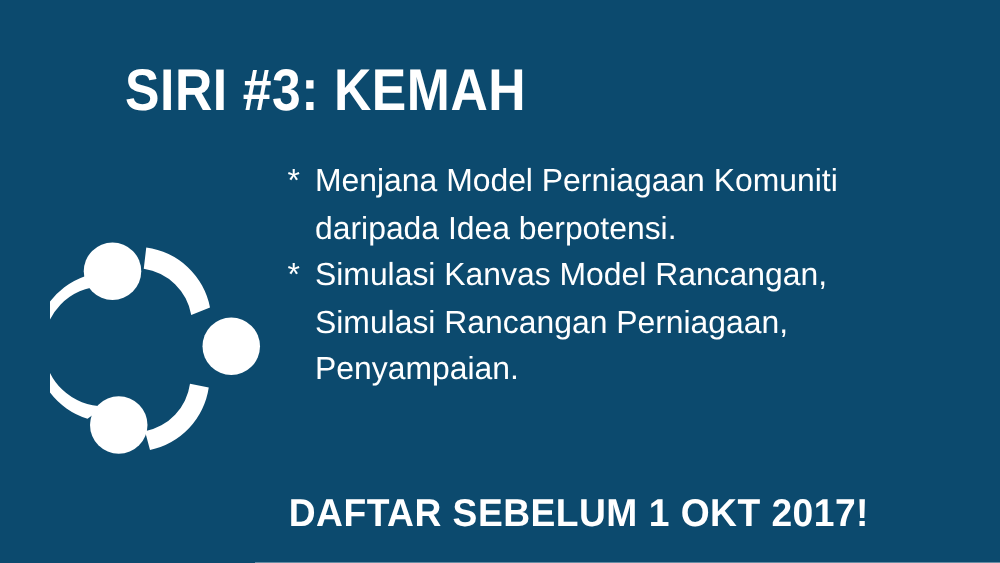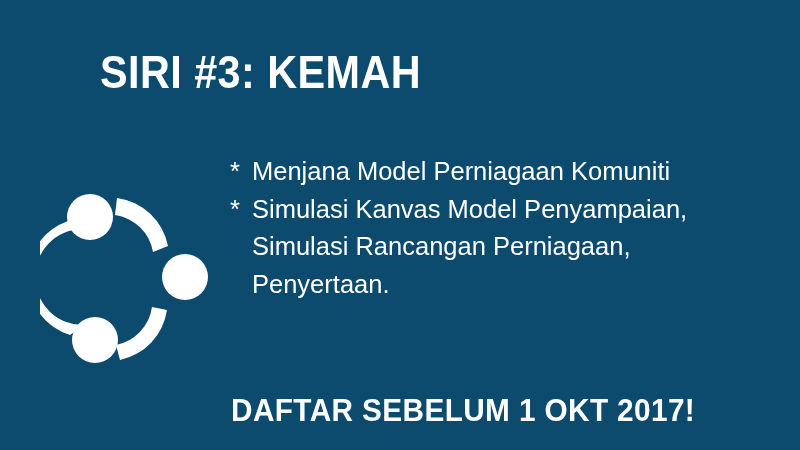--- a/index.html
+++ b/index.html
@@ -48,21 +48,21 @@
   #logo svg {
     display: block;
     width: 180px;
     height: 190px;
   }
 
   
   #body-copy {
     position: absolute;
     left: 230px;
-    top: 153px;
+    top: 127px;
     width: 560px;
     color: #ffffff;
     font-family: "Liberation Sans", sans-serif;
     font-size: 25.5px;
     font-weight: normal;
     line-height: 37.5px;
   }
   .bullet-line {
     white-space: nowrap;
   }
@@ -124,25 +124,26 @@
                  Z"></path>
       </g>
     </svg>
   </div>
 
   <div id="body-copy">
 
     <div class="bullet-line">
       <span class="bullet-mark">*</span><span>Menjana Model Perniagaan Komuniti</span>
     </div>
+    <div class="cont-line">daripada Idea berpotensi.</div>
 
     <div class="bullet-line">
-      <span class="bullet-mark">*</span><span>Simulasi Kanvas Model Penyampaian,</span>
+      <span class="bullet-mark">*</span><span>Simulasi Kanvas Model Rancangan,</span>
     </div>
     <div class="cont-line">Simulasi Rancangan Perniagaan,</div>
-    <div class="cont-line">Penyertaan.</div>
+    <div class="cont-line">Penyampaian.</div>
 
 
   </div>
 
   <div id="cta">DAFTAR SEBELUM 1 OKT 2017!</div>
 
 </div>
 
 </body></html>

